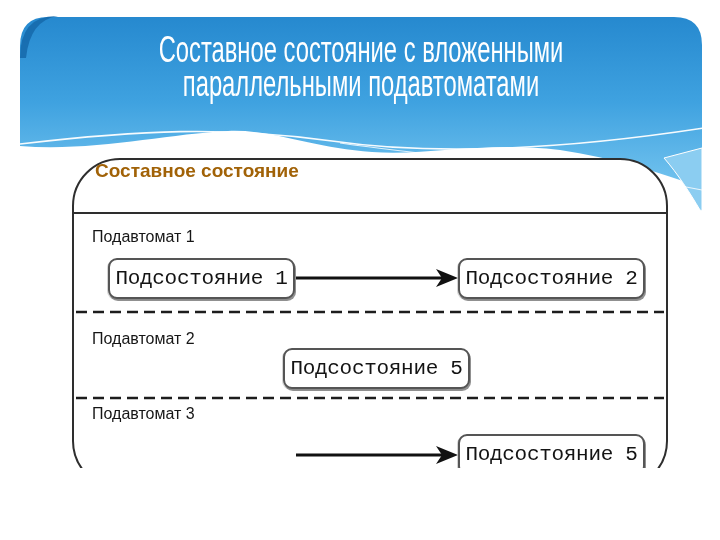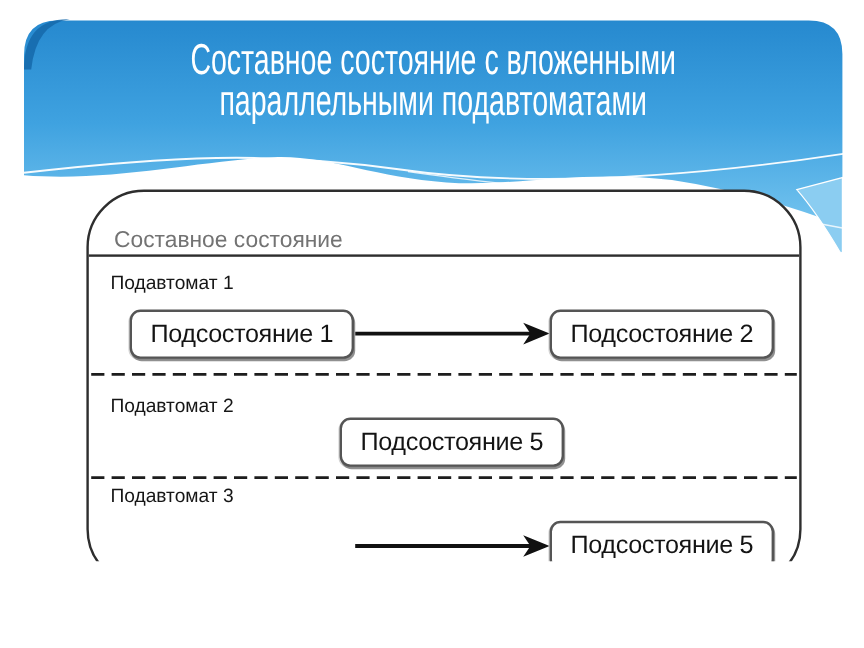--- a/index.html
+++ b/index.html
@@ -19,38 +19,38 @@
 
   
   .composite{
     position:absolute;left:72px;top:158px;width:596px;height:331px;
     background:#ffffff;border:2px solid #2e2e2e;border-radius:48px;
     box-sizing:border-box;
   }
   .comp-titlebar{
     position:absolute;left:0;right:0;top:0;height:54px;
     border-bottom:2px solid #2e2e2e;box-sizing:border-box;
-    display:flex;align-items:flex-end;padding-left:21px;
-    font-size:19px;color:#737373;
+    display:flex;align-items:flex-start;padding-left:21px;
+    font-size:19px;color:#a16207;font-weight:bold;
   }
   .overlay{position:absolute;left:0;top:0;}
   .overlay .dash{stroke:#1d1d1d;stroke-width:2.4;stroke-dasharray:11 6;}
   .overlay .arr-line{stroke:#111111;stroke-width:3.2;}
   .overlay .arr-head{fill:#111111;}
 
   .sec-label{
     position:absolute;left:18px;height:26px;line-height:26px;
     font-size:16px;color:#161616;white-space:nowrap;
   }
   .state-box{
     position:absolute;width:187px;height:41px;box-sizing:border-box;
     background:#ffffff;border:2px solid #555555;border-radius:9px;
     box-shadow:1px 2px 0 rgba(125,125,125,0.85), -1px 1px 0 rgba(170,170,170,0.5);
     display:flex;align-items:center;justify-content:center;
-    font-size:21px;letter-spacing:-0.3px;color:#141414;white-space:nowrap;
+    font-size:21px;letter-spacing:-0.3px;color:#141414;white-space:nowrap;font-family:Liberation Mono, monospace;
   }
 </style>
 </head>
 <body>
 
 <div class="slide">
 
   <svg class="bg" width="720" height="540" viewBox="0 0 720 540">
     <defs>
       <linearGradient id="gradBlue" x1="0" y1="0" x2="0" y2="1">

